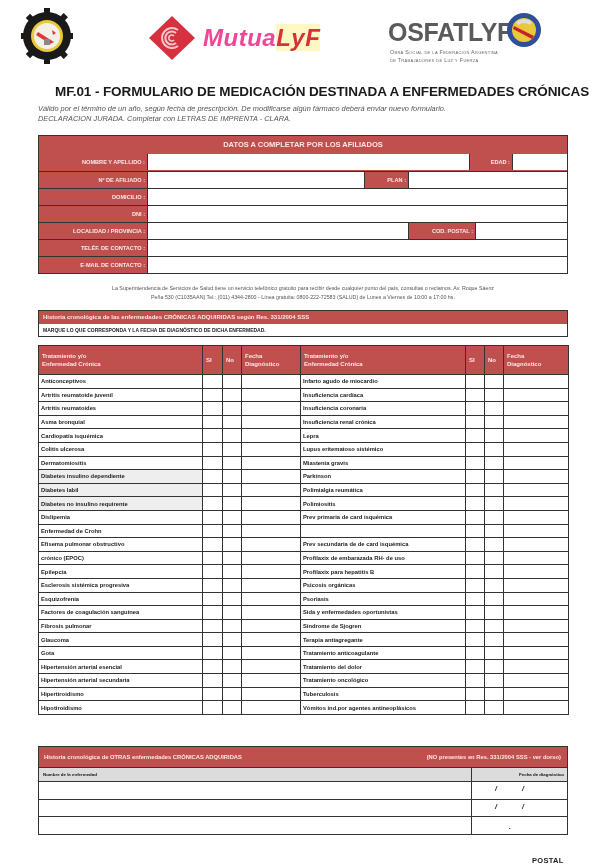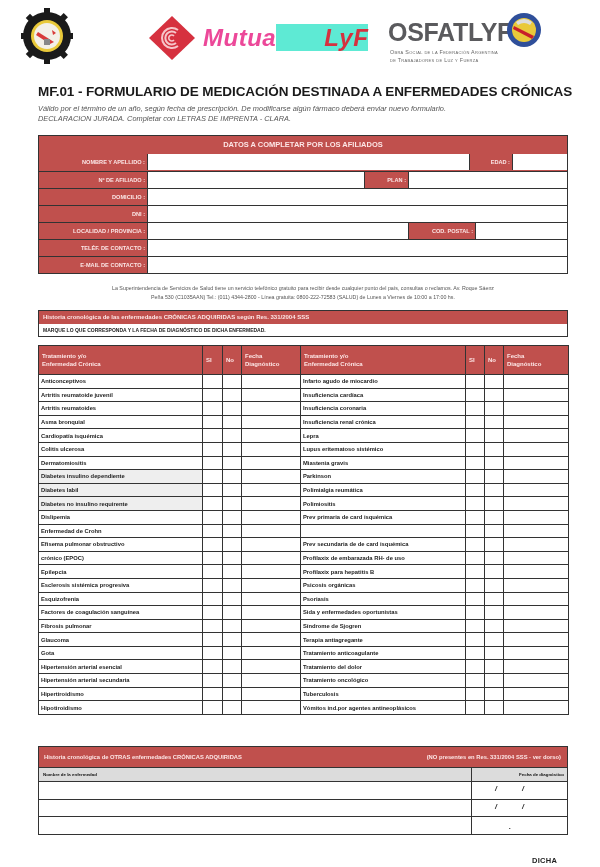--- a/index.html
+++ b/index.html
@@ -9,24 +9,24 @@
   .logos { position: absolute; top: 0; left: 0; width: 600px; height: 78px; }
   .logo-sind { position: absolute; left: 20px; top: 6px; width: 54px; height: 60px; }
   .logo-mutual { position: absolute; left: 148px; top: 16px; width: 180px; height: 44px; }
   .logo-osf { position: absolute; left: 388px; top: 12px; width: 170px; height: 60px; }
   .mutual-text { position: absolute; left: 55px; top: 8px; font-size: 24px; font-weight: bold; font-style: italic; letter-spacing: 0.5px; }
   .mutual-text .gray { color: #ec4899; }
   .mutual-text .red { color: #d6313f; }
   .osf-title { position: absolute; left: 0; top: 6px; font-size: 25px; font-weight: bold; color: #5a5a5d; letter-spacing: -0.3px; }
   .osf-sub { position: absolute; left: 2px; top: 36px; font-size: 5.3px; color: #666; line-height: 8px; letter-spacing: 0.3px; font-variant: small-caps; }
 
-  .title { position: absolute; left: 38px; top: 84px; font-size: 13.5px; font-weight: bold; color: #1a1a1a; letter-spacing: -0.1px; text-align: right; }
+  .title { position: absolute; left: 55px; top: 84px; font-size: 13.5px; font-weight: bold; color: #1a1a1a; letter-spacing: -0.1px; text-align: right; }
   .subtitle { position: absolute; left: 38px; top: 104px; width: 530px; font-size: 7.4px; font-style: italic; color: #555; line-height: 9.5px; }
 
-  .red { background: #5eead4; padding-left: 48px; }
+  .red { background: #fef9c3; }
 
   
   .aff { position: absolute; left: 38px; top: 135px; width: 530px; height: 139px; border: 1.5px solid #333; background: #c0504d; }
   .aff-head { height: 18px; text-align: center; color: #fbe; font-size: 7.5px; font-weight: bold; line-height: 18px; color: #fde6e6; border-radius: 7px; }
   .aff-row { position: relative; height: 17px; border-top: 1px solid #333; }
   .aff-row:first-of-type { border-top: none; }
   .aff-label { position: absolute; left: 0; width: 108px; top: 0; height: 16px; text-align: right; padding-right: 2px; color: #fbe6e6; font-size: 5.6px; font-weight: bold; line-height: 16px; }
   .aff-input { position: absolute; top: 0; height: 16px; background: #fff; border-left: 1px solid #333; border-right: 1px solid #333; }
   .aff-mid-label { position: absolute; top: 0; height: 16px; text-align: right; padding-right: 2px; color: #fbe6e6; font-size: 5.6px; font-weight: bold; line-height: 16px; }
 
@@ -530,13 +530,13 @@
     <div class="vsplit"></div>
     <span class="date-slash" style="left:456px">/</span>
     <span class="date-slash" style="left:483px">/</span>
   </div>
   <div class="other-row">
     <div class="vsplit"></div>
     <span class="date-slash" style="left:470px;top:6px">.</span>
   </div>
 </div>
 
-<div class="frente">DICHA</div>
+<div class="frente">POSTAL</div>
 
 </body></html>

